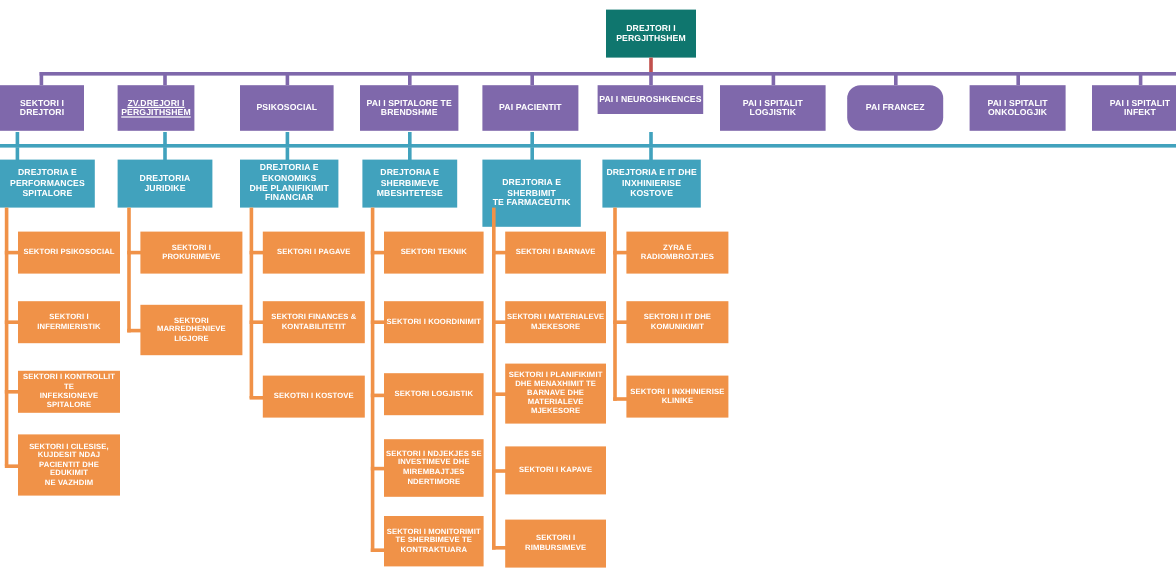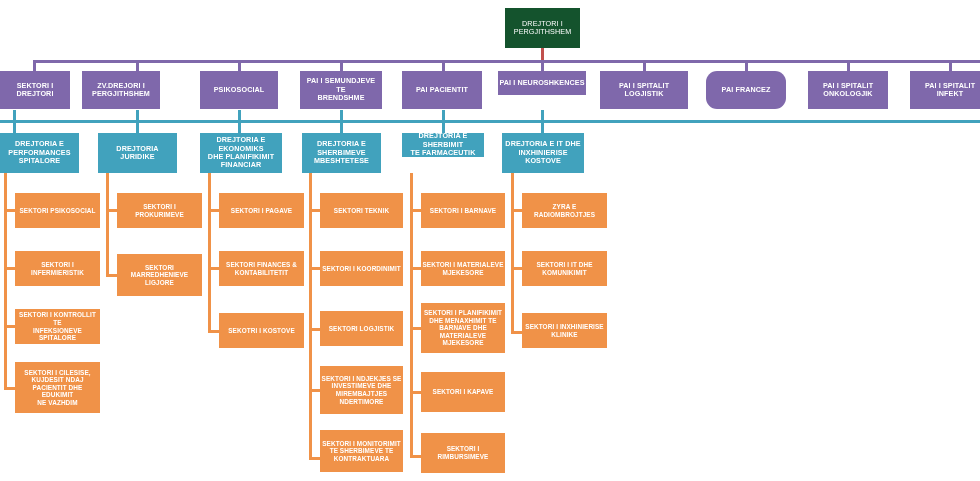--- a/index.html
+++ b/index.html
@@ -23,23 +23,23 @@
     justify-content: center;
     text-align: center;
     color: #ffffff;
     line-height: 1.18;
     letter-spacing: 0.1px;
     white-space: pre-line;
     overflow: hidden;
     padding: 2px 1px;
   }
   .lvl-director {
-    background: #14532d;
+    background: #0f766e;
     font-size: 7.2px;
-    font-weight: 400;
+    font-weight: 700;
   }
   .lvl-dept {
     background: #7f68ab;
     font-size: 7.2px;
     font-weight: 600;
   }
   .lvl-dir {
     background: #41a2bd;
     font-size: 7.2px;
     font-weight: 600;
@@ -73,24 +73,24 @@
   <div class="conn c-purple" style="left:238px; top:60px; width:3px; height:11px;"></div>
   <div class="conn c-purple" style="left:340px; top:60px; width:3px; height:11px;"></div>
   <div class="conn c-purple" style="left:442px; top:60px; width:3px; height:11px;"></div>
   <div class="conn c-purple" style="left:541px; top:60px; width:3px; height:11px;"></div>
   <div class="conn c-purple" style="left:643px; top:60px; width:3px; height:11px;"></div>
   <div class="conn c-purple" style="left:745px; top:60px; width:3px; height:11px;"></div>
   <div class="conn c-purple" style="left:847px; top:60px; width:3px; height:11px;"></div>
   <div class="conn c-purple" style="left:949px; top:60px; width:3px; height:11px;"></div>
 
   <div class="node lvl-dept" style="left:0px;   top:71px; width:70px; height:38px;">SEKTORI I DREJTORI</div>
-  <div class="node lvl-dept" style="left:82px;  top:71px; width:78px; height:38px;">ZV.DREJORI I
+  <div class="node lvl-dept" style="left:98px;  top:71px; width:64px; height:38px;text-decoration:underline;">ZV.DREJORI I
 PERGJITHSHEM</div>
   <div class="node lvl-dept" style="left:200px; top:71px; width:78px; height:38px;">PSIKOSOCIAL</div>
-  <div class="node lvl-dept" style="left:300px; top:71px; width:82px; height:38px;">PAI I SEMUNDJEVE TE
+  <div class="node lvl-dept" style="left:300px; top:71px; width:82px; height:38px;">PAI I SPITALORE TE
 BRENDSHME</div>
   <div class="node lvl-dept" style="left:402px; top:71px; width:80px; height:38px;">PAI PACIENTIT</div>
   <div class="node lvl-dept" style="left:498px; top:71px; width:88px; height:24px;">PAI I NEUROSHKENCES</div>
   <div class="node lvl-dept" style="left:600px; top:71px; width:88px; height:38px;">PAI I SPITALIT LOGJISTIK</div>
   <div class="node lvl-dept" style="left:706px; top:71px; width:80px; height:38px;border-radius:11px;">PAI FRANCEZ</div>
   <div class="node lvl-dept" style="left:808px; top:71px; width:80px; height:38px;">PAI I SPITALIT
 ONKOLOGJIK</div>
   <div class="node lvl-dept" style="left:910px; top:71px; width:80px; height:38px;">PAI I SPITALIT INFEKT</div>
 
   <div class="conn c-teal" style="left:0px; top:120px; width:980px; height:3px;"></div>
@@ -112,21 +112,21 @@
   <div class="node lvl-dir" style="left:0px;   top:133px; width:79px; height:40px;">DREJTORIA E
 PERFORMANCES
 SPITALORE</div>
   <div class="node lvl-dir" style="left:200px; top:133px; width:82px; height:40px;">DREJTORIA E EKONOMIKS
 DHE PLANIFIKIMIT
 FINANCIAR</div>
   <div class="node lvl-dir" style="left:98px;  top:133px; width:79px; height:40px;">DREJTORIA JURIDIKE</div>
   <div class="node lvl-dir" style="left:302px; top:133px; width:79px; height:40px;">DREJTORIA E
 SHERBIMEVE
 MBESHTETESE</div>
-  <div class="node lvl-dir" style="left:402px; top:133px; width:82px; height:24px;">DREJTORIA E SHERBIMIT
+  <div class="node lvl-dir" style="left:402px; top:133px; width:82px; height:56px;">DREJTORIA E SHERBIMIT
 TE FARMACEUTIK</div>
   <div class="node lvl-dir" style="left:502px; top:133px; width:82px; height:40px;">DREJTORIA E IT DHE
 INXHINIERISE KOSTOVE</div>
 
   <div class="conn c-orange" style="left:4px; top:173px; width:3px; height:215px;"></div>
   <div class="conn c-orange" style="left:4px; top:209px; width:12px; height:3px;"></div>
   <div class="conn c-orange" style="left:4px; top:267px; width:12px; height:3px;"></div>
   <div class="conn c-orange" style="left:4px; top:325px; width:12px; height:3px;"></div>
   <div class="conn c-orange" style="left:4px; top:387px; width:12px; height:3px;"></div>
 

